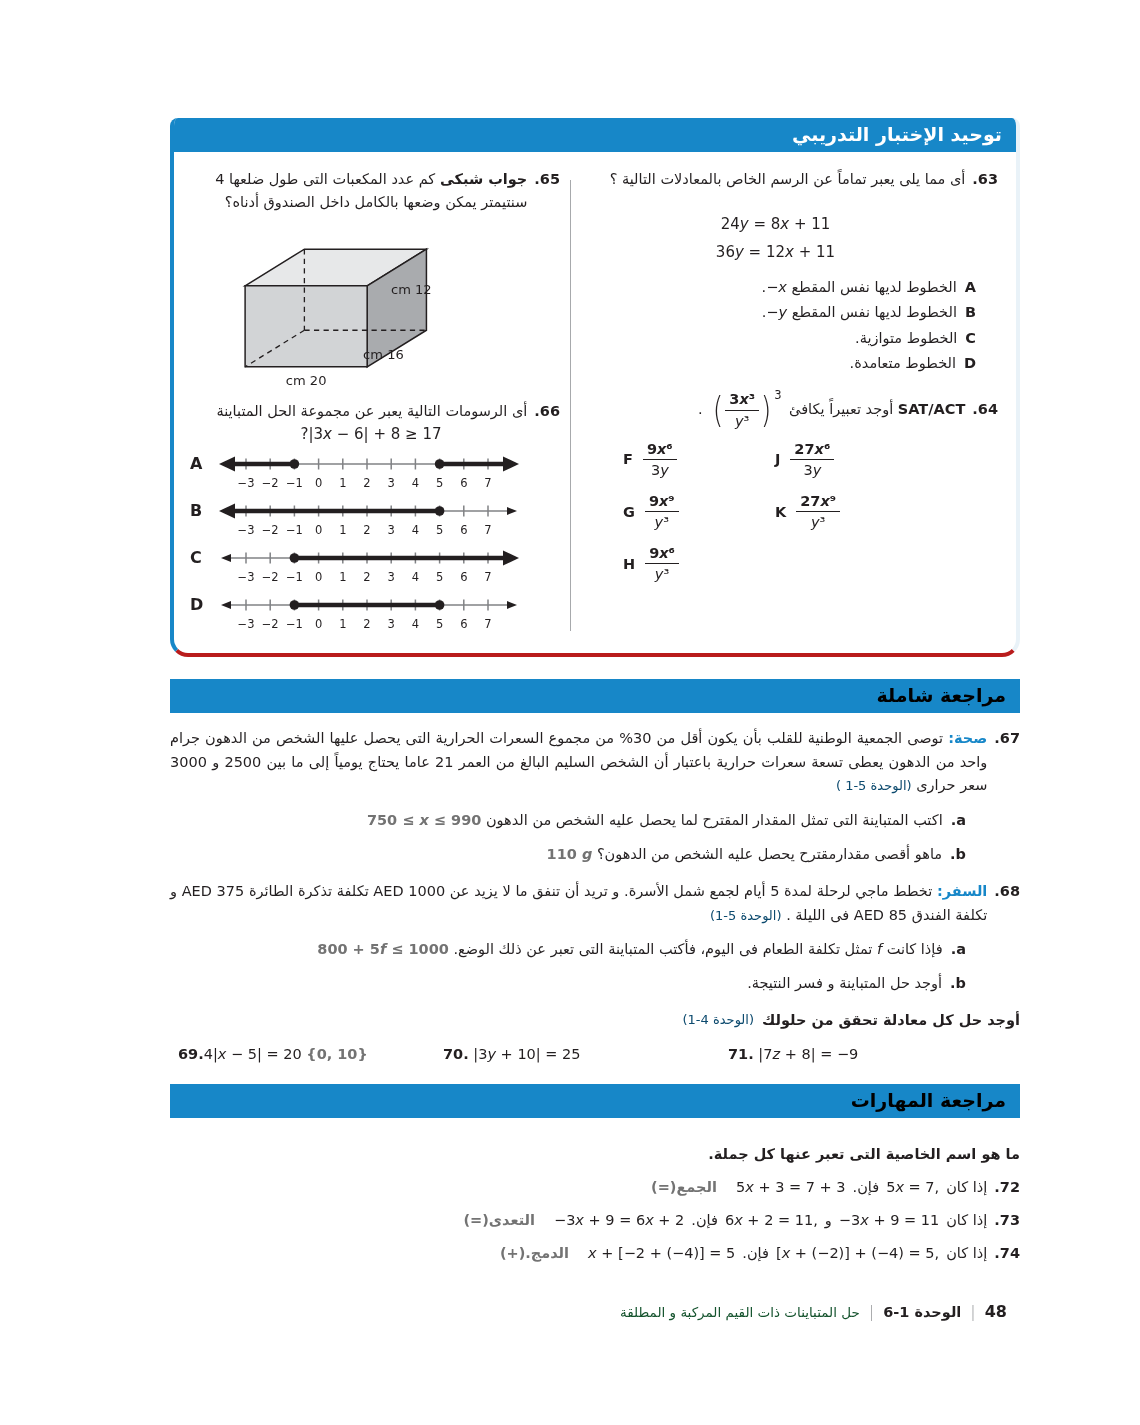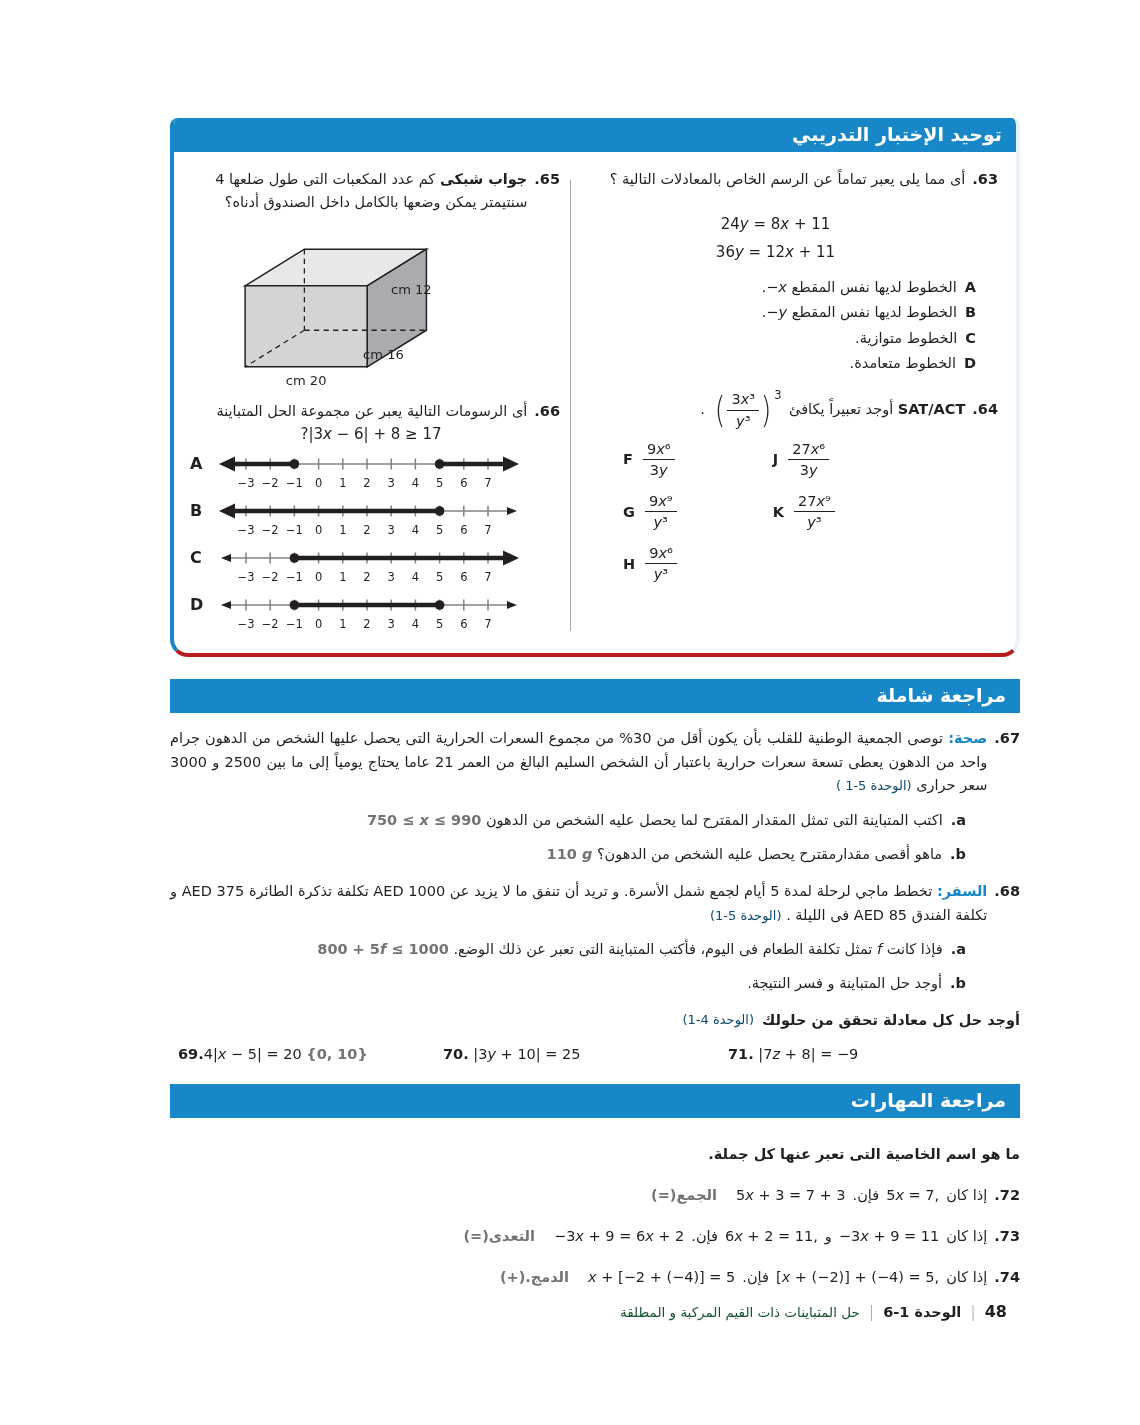--- a/index.html
+++ b/index.html
@@ -29,49 +29,49 @@
   .just{text-align:justify;}
 
   .eqs{text-align:center;margin:20px 30px 8px 0;line-height:1.85;font-size:15px;}
   .opts{margin:6px 22px 0 0;}
   .opt{display:flex;direction:rtl;gap:8px;line-height:1.75;}
   .olet{font-weight:bold;}
   .p64head{margin-top:14px;align-items:center;}
   .bigexpr{display:inline-flex;direction:ltr;align-items:center;vertical-align:middle;margin:0 4px;}
   .bigparen{font-size:36px;font-weight:200;line-height:0.9;transform:scaleX(.75);}
   .frac{display:inline-block;text-align:center;vertical-align:middle;font-size:14.5px;line-height:1.25;}
-  .fnum{display:block;padding:0 4px 1px;border-bottom:1.5px solid #231f20;}
+  .fnum{display:block;padding:0 4px 1px;border-bottom:1.5px solid #231f20;font-weight:bold;}
   .fden{display:block;padding-top:1px;}
   .bexp{font-size:11.5px;position:relative;top:-15px;left:1px;}
   .anscols{display:flex;direction:ltr;padding-left:40px;gap:96px;margin-top:10px;}
   .ansrow{display:flex;direction:ltr;align-items:center;gap:10px;margin-bottom:13px;}
   .alet{font-weight:bold;}
 
   .boxfig{margin:8px 60px 4px 0;text-align:center;}
   .ineqline{text-align:center;direction:rtl;margin:2px 0 6px;font-size:15px;}
   .numberlines{padding:2px 12px 0 0;direction:ltr;}
   .nlrow{display:flex;direction:ltr;align-items:flex-start;gap:9px;margin:2px 0 5px 8px;}
   .nllab{font-weight:bold;font-size:16px;width:20px;padding-top:1px;}
 
   
-  .secbar2{background:#1787c8;color:#ffffff;font-weight:bold;font-size:19px;
+  .secbar2{background:#1787c8;color:#000000;font-weight:bold;font-size:19px;
            padding:5px 14px 7px;text-align:right;direction:rtl;width:850px;box-sizing:border-box;}
   .mt22{margin-top:22px;}
   .rev{width:850px;}
   .prob67{margin-top:14px;}
   .part{display:flex;direction:rtl;gap:8px;padding-right:54px;margin-top:11px;line-height:1.6;}
   .plet{font-weight:bold;}
   .dirline{direction:rtl;text-align:right;margin-top:16px;display:flex;gap:8px;justify-content:flex-start;}
   .eqrow{display:flex;direction:ltr;margin-top:18px;padding-left:8px;}
   .eqitem{direction:ltr;}
   .eq1{width:265px;}
   .eq2{width:285px;}
   .skintro{direction:rtl;text-align:right;font-weight:bold;margin-top:28px;}
   .skrow{display:flex;direction:rtl;gap:7px;margin-top:17px;align-items:baseline;}
-  .answid{margin-right:12px;margin-top:8px;}
+  .answid{margin-right:12px;}
 
   
   .footer{position:absolute;top:1302px;right:133px;display:flex;direction:rtl;align-items:center;gap:9px;}
   .fpage{font-size:16px;}
   .fsep{color:#939598;font-size:16px;font-weight:200;}
   .funit{font-size:14.5px;}
   .fchap{color:#14532d;font-size:13.5px;}
 </style>
 </head>
 <body>

